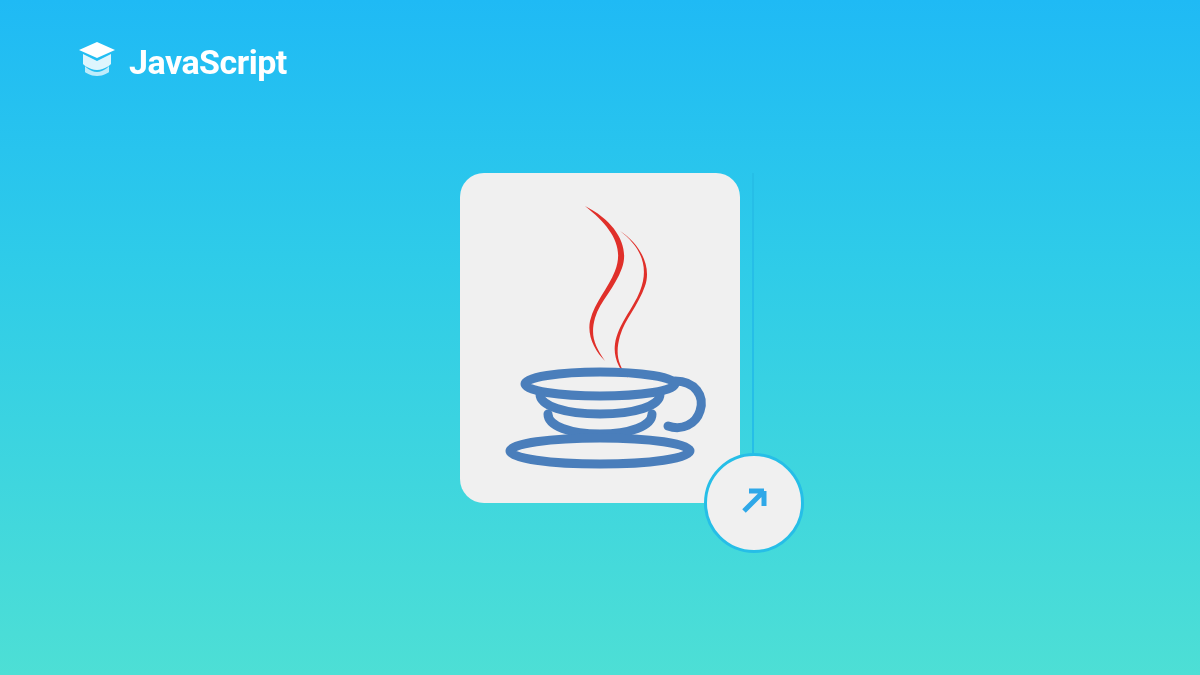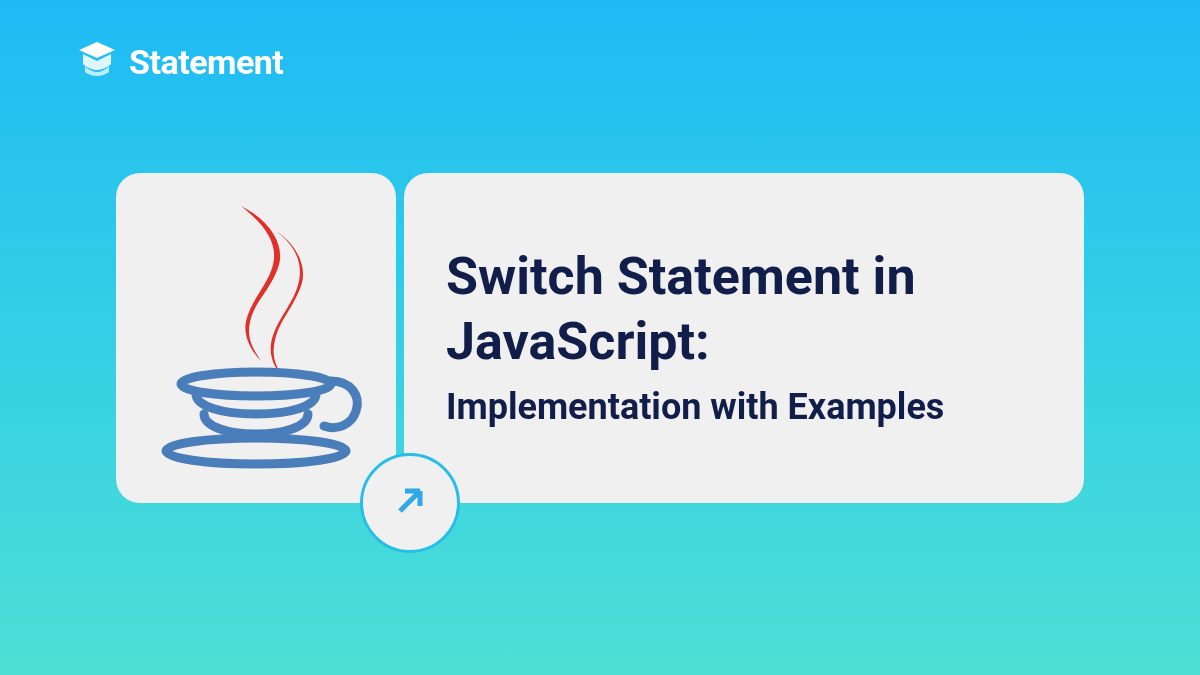--- a/index.html
+++ b/index.html
@@ -110,44 +110,40 @@
 <body>
 
 <div class="logo-container">
   <span>
     <svg class="logo-icon" viewBox="0 0 44 44" xmlns="http://www.w3.org/2000/svg">
       <path d="M22 4 L40 12 L22 20 L4 12 Z" fill="#ffffff"></path>
       <path d="M8 16 L8 26 C8 26 14 32 22 32 C30 32 36 26 36 26 L36 16 L22 23 L8 16 Z" fill="#ffffff" opacity="0.85"></path>
       <path d="M10 28 L10 34 C10 34 15 38 22 38 C29 38 34 34 34 34 L34 28 C34 28 29 34 22 34 C15 34 10 28 10 28 Z" fill="#ffffff" opacity="0.7"></path>
     </svg>
   </span>
-  <span class="logo-text">Statement</span>
+  <span class="logo-text">JavaScript</span>
 </div>
 
 <div class="main-content">
   <div class="connector-line"></div>
 
   <div class="card-left">
     <span>
       <svg class="java-logo" viewBox="0 0 220 280" xmlns="http://www.w3.org/2000/svg">
         <path d="M 95 10 C 120 30, 135 50, 125 75 C 118 93, 105 105, 100 125 C 97 140, 105 155, 115 165 C 105 150, 100 140, 105 122 C 110 105, 125 92, 132 72 C 140 50, 125 25, 95 10 Z" fill="#E0302A"></path>
         <path d="M 130 35 C 150 50, 160 70, 150 95 C 143 113, 128 128, 125 148 C 123 162, 130 175, 138 182 C 128 168, 125 158, 130 140 C 135 123, 148 110, 155 90 C 162 70, 150 48, 130 35 Z" fill="#E0302A"></path>
         <ellipse cx="110" cy="188" rx="75" ry="12" fill="none" stroke="#4A7EBB" stroke-width="9"></ellipse>
         <path d="M 50 198 C 50 210, 75 218, 110 218 C 145 218, 170 210, 170 198" fill="none" stroke="#4A7EBB" stroke-width="9" stroke-linecap="round"></path>
         <path d="M 58 218 C 58 230, 80 238, 110 238 C 140 238, 162 230, 162 218" fill="none" stroke="#4A7EBB" stroke-width="9" stroke-linecap="round"></path>
         <ellipse cx="110" cy="255" rx="90" ry="13" fill="none" stroke="#4A7EBB" stroke-width="9"></ellipse>
         <path d="M 185 185 C 205 185, 215 200, 210 215 C 206 228, 192 235, 178 230" fill="none" stroke="#4A7EBB" stroke-width="9" stroke-linecap="round"></path>
       </svg>
     </span>
   </div>
 
-  <div class="card-right">
-    <h1 class="title">Switch Statement in JavaScript:</h1>
-    <h2 class="subtitle">Implementation with Examples</h2>
-  </div>
 
   <div class="arrow-circle">
     <span>
       <svg class="arrow-icon" viewBox="0 0 44 44" xmlns="http://www.w3.org/2000/svg">
         <path d="M 12 32 L 32 12 M 32 12 L 17 12 M 32 12 L 32 27" stroke="#2FA8E8" stroke-width="5" fill="none" stroke-linecap="butt" stroke-linejoin="miter"></path>
       </svg>
     </span>
   </div>
 </div>
 

